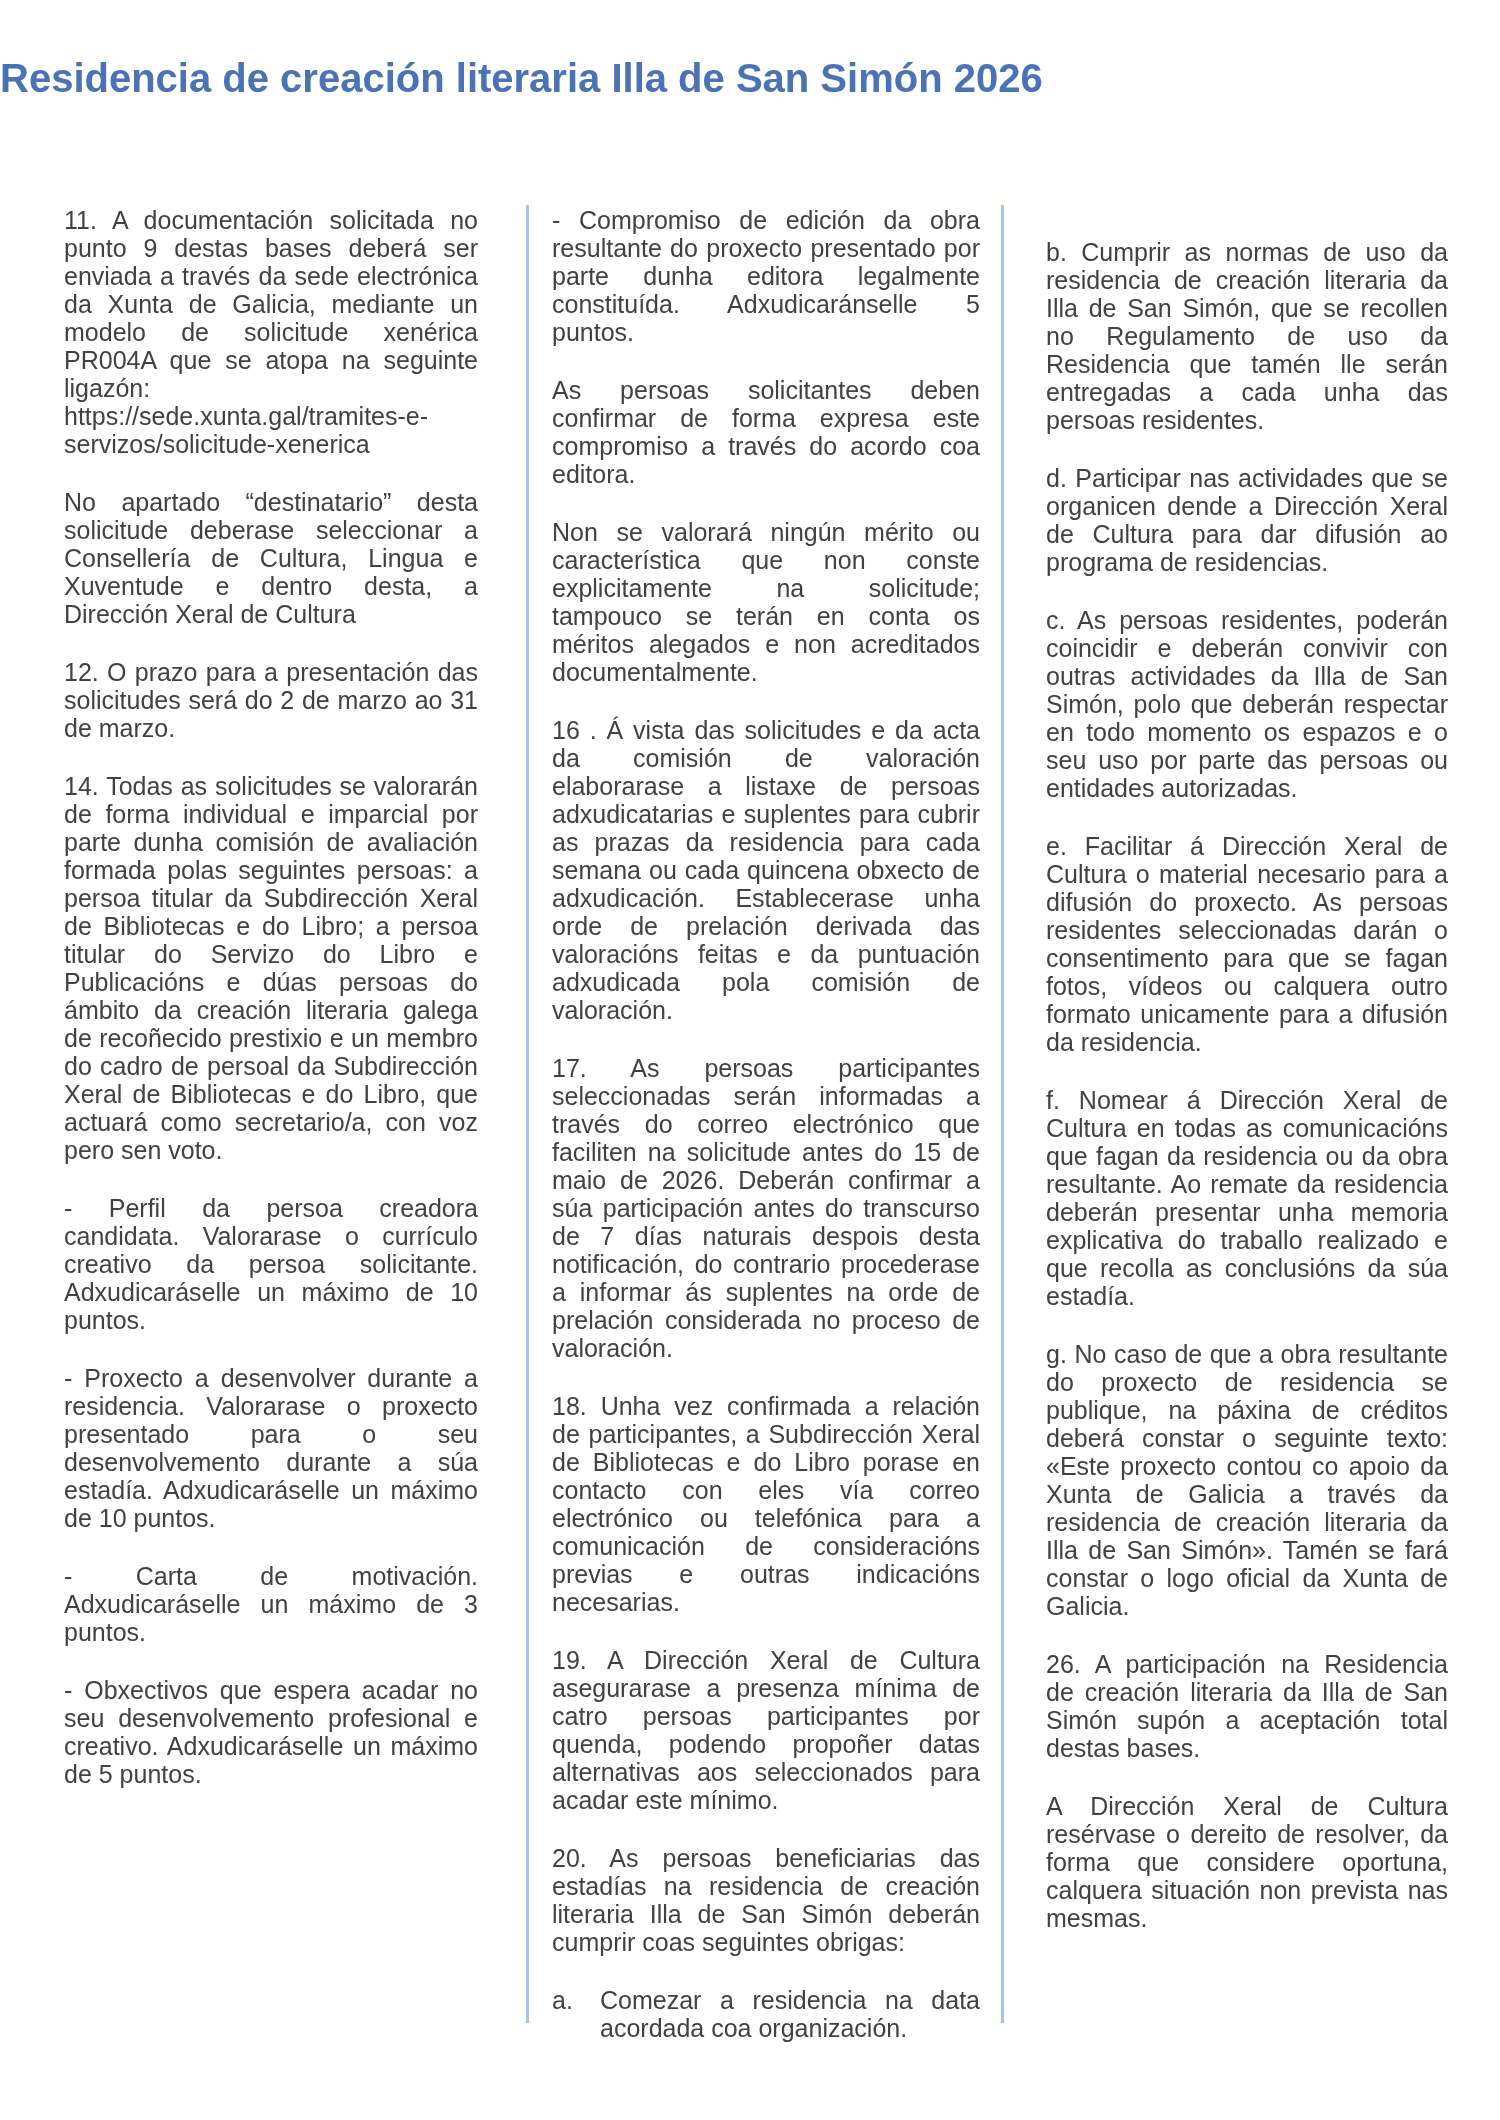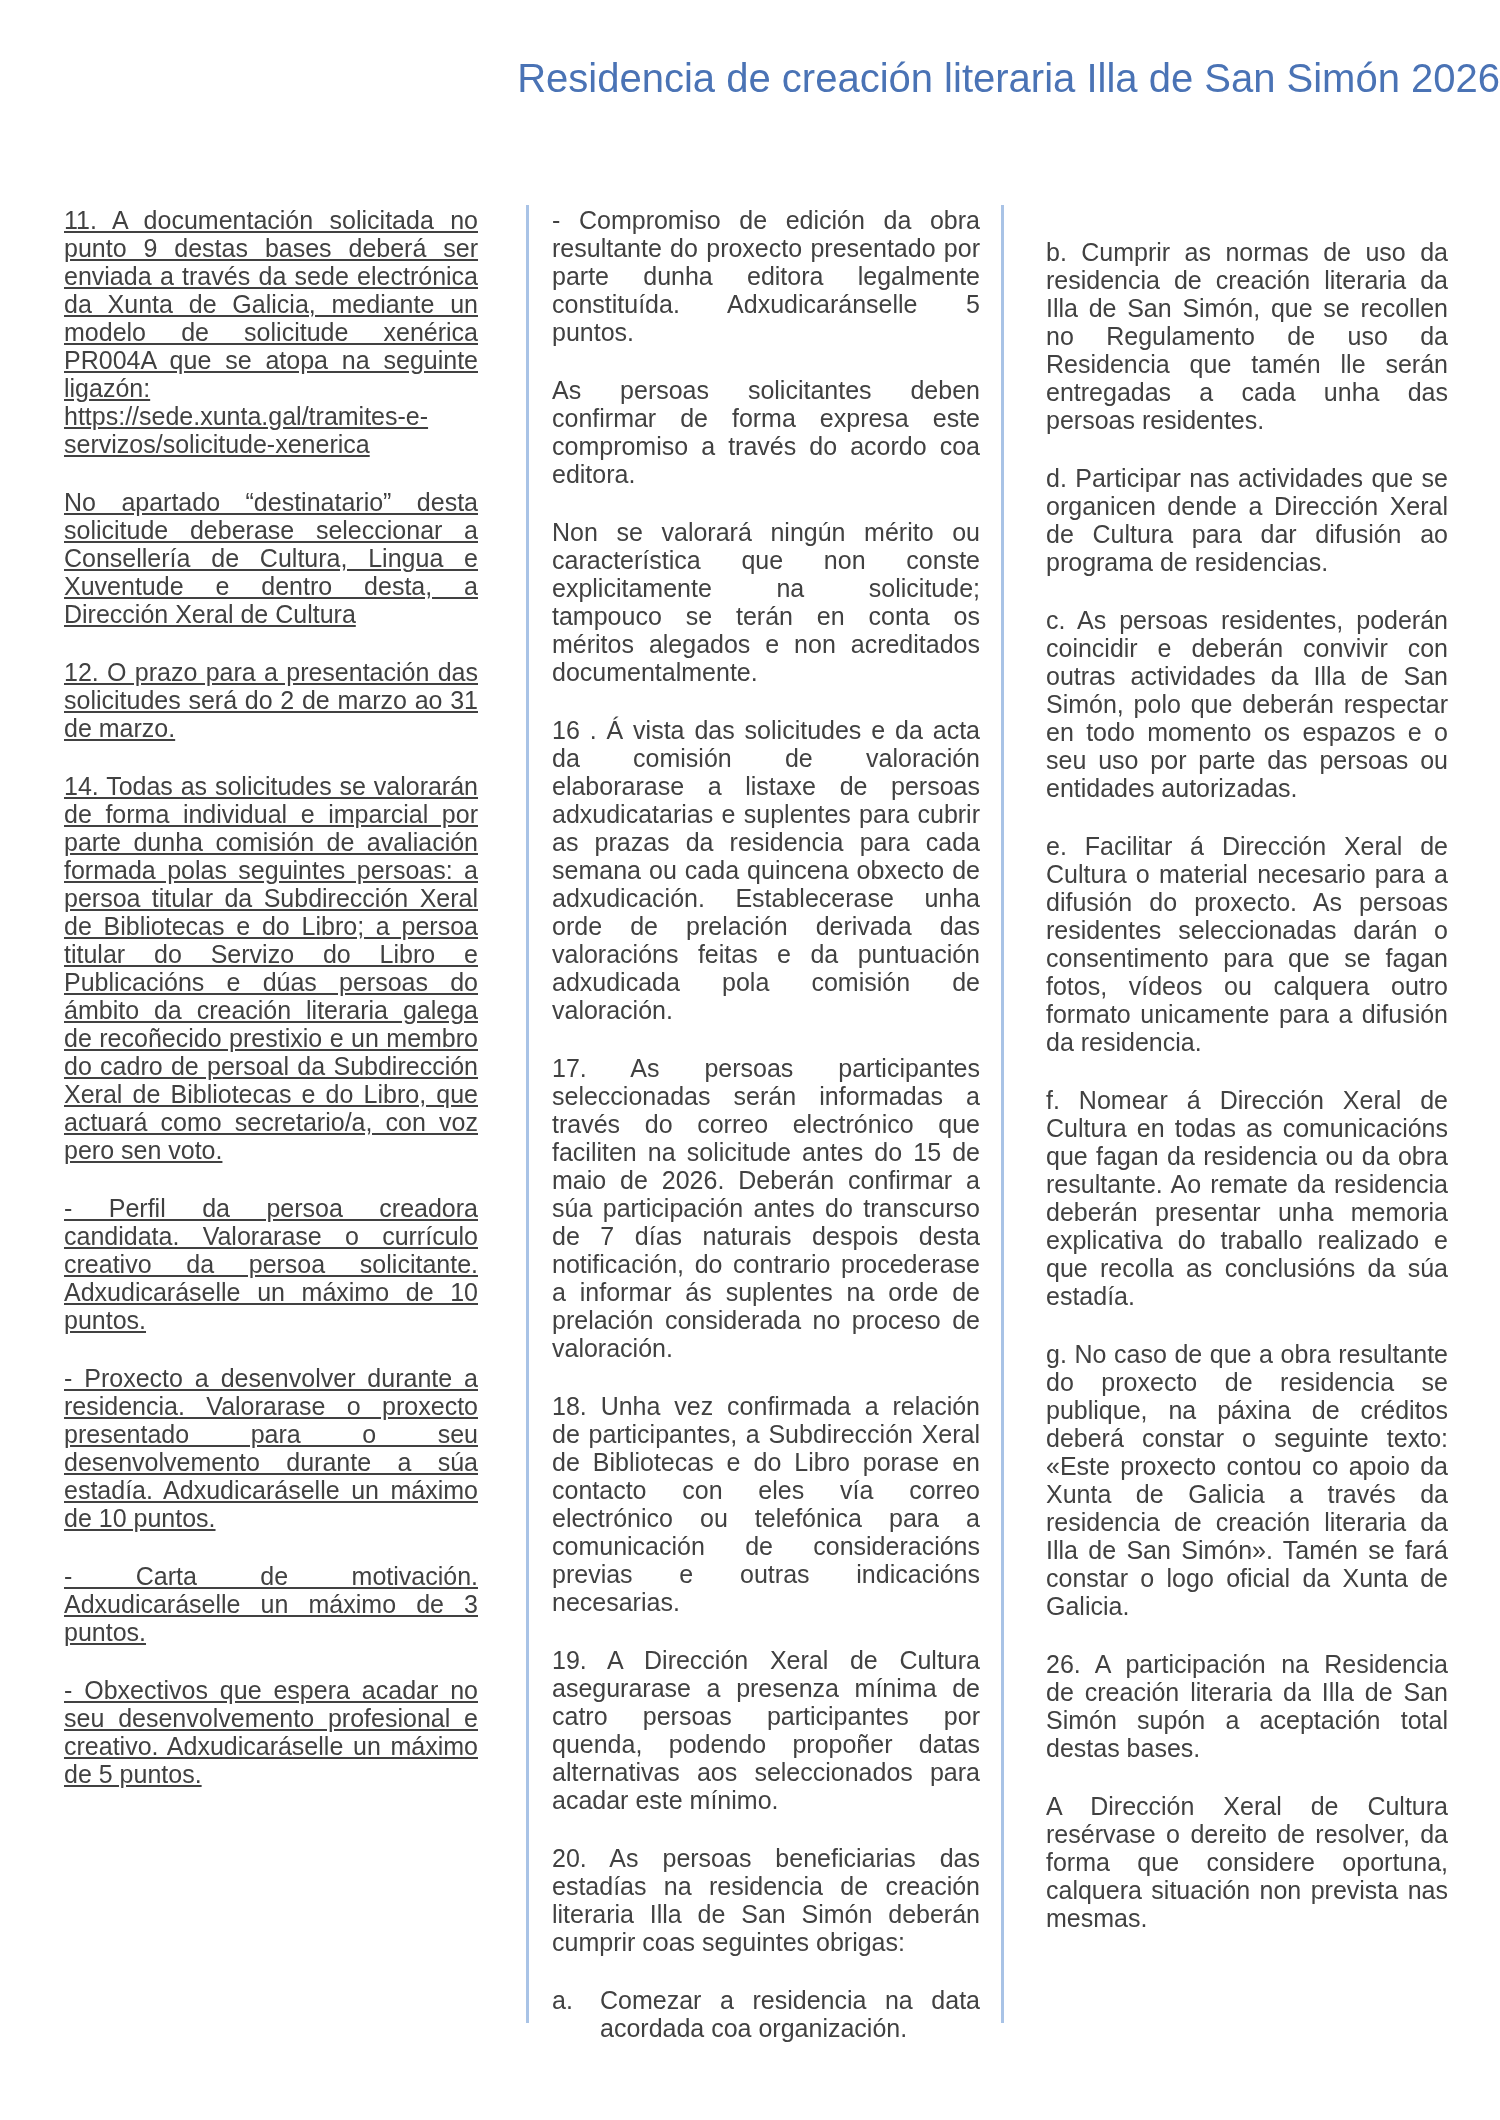--- a/index.html
+++ b/index.html
@@ -11,37 +11,37 @@
     background: #ffffff;
     font-family: "Liberation Sans", sans-serif;
     overflow: hidden;
   }
   .doc-title {
     position: absolute;
     top: 56px;
     left: 0;
     width: 100%;
     margin: 0;
-    text-align: right;
+    text-align: left;
     font-size: 40px;
-    font-weight: 400;
+    font-weight: 700;
     color: #4a73b5;
     letter-spacing: 0px;
   }
   .col {
     position: absolute;
     top: 206px;
     color: #414141;
     font-size: 25px;
     line-height: 28px;
     text-align: justify;
   }
   .col p { margin: 0 0 30px 0; }
   .col p:last-child { margin-bottom: 0; }
-  .col1 { left: 64px;  width: 414px; text-decoration: underline; }
+  .col1 { left: 64px;  width: 414px; }
   .col2 { left: 552px; width: 428px; }
   .col3 { left: 1046px; width: 402px; margin-top: 32px; }
   .breakurl { overflow-wrap: anywhere; }
   .divider {
     position: absolute;
     top: 205px;
     width: 3px;
     height: 1818px;
     background: #a9c3e6;
   }

